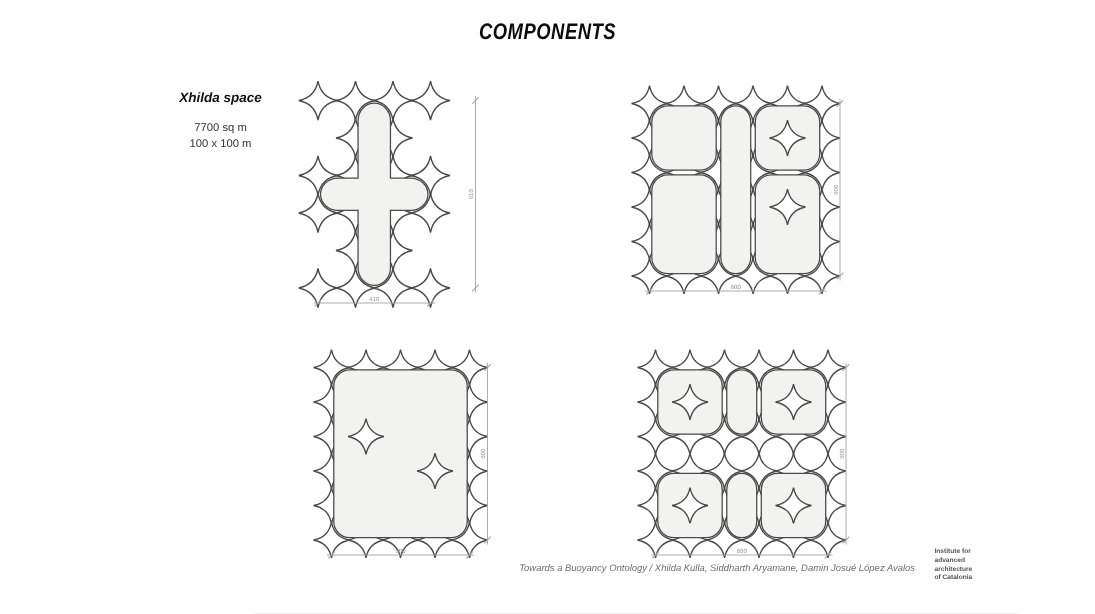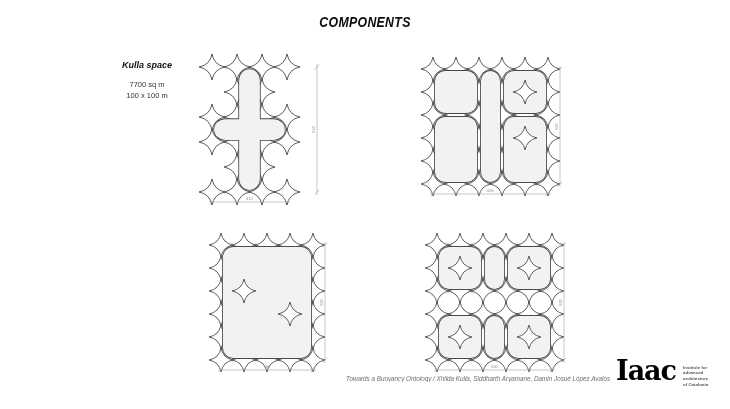--- a/index.html
+++ b/index.html
@@ -36,21 +36,21 @@
   }
 </style>
 </head>
 <body>
 
 <div class="slide">
 
   <div class="title">COMPONENTS</div>
 
   <div class="legend">
-    <div class="legend-title">Kulla space</div>
+    <div class="legend-title">Xhilda space</div>
     <div class="legend-line">7700 sq m</div>
     <div class="legend-line">100 x 100 m</div>
   </div>
 
   <div class="diagram" id="d0"><svg width="130" height="162" viewBox="0 0 130 162">
         <path d="M 13,0 Q 15.08,10.92 26,13 Q 15.08,15.08 13,26 Q 10.92,15.08 0,13 Q 10.92,10.92 13,0 Z" fill="#ffffff" stroke="#4a4a4a" stroke-width="0.9"></path>
         <path d="M 13,50 Q 15.08,60.92 26,63 Q 15.08,65.08 13,76 Q 10.92,65.08 0,63 Q 10.92,60.92 13,50 Z" fill="#ffffff" stroke="#4a4a4a" stroke-width="0.9"></path>
         <path d="M 13,75 Q 15.08,85.92 26,88 Q 15.08,90.08 13,101 Q 10.92,90.08 0,88 Q 10.92,85.92 13,75 Z" fill="#ffffff" stroke="#4a4a4a" stroke-width="0.9"></path>
         <path d="M 13,125 Q 15.08,135.92 26,138 Q 15.08,140.08 13,151 Q 10.92,140.08 0,138 Q 10.92,135.92 13,125 Z" fill="#ffffff" stroke="#4a4a4a" stroke-width="0.9"></path>
         <path d="M 38,0 Q 40.08,10.92 51,13 Q 40.08,15.08 38,26 Q 35.92,15.08 25,13 Q 35.92,10.92 38,0 Z" fill="#ffffff" stroke="#4a4a4a" stroke-width="0.9"></path>
@@ -243,21 +243,20 @@
         <text x="70.5" y="136.4" text-anchor="middle" font-size="4" fill="#8f8f8f">600</text>
         <line x1="140" y1="10" x2="140" y2="131" stroke="#a3a3a3" stroke-width="0.6"></line>
         <line x1="137.8" y1="15.2" x2="142.2" y2="10.8" stroke="#a3a3a3" stroke-width="0.7"></line>
         <line x1="137.8" y1="130.2" x2="142.2" y2="125.8" stroke="#a3a3a3" stroke-width="0.7"></line>
         <text transform="translate(138.4,70.5) rotate(-90)" text-anchor="middle" font-size="4" fill="#8f8f8f">600</text>
       </svg></div>
 
   <div class="credit">Towards a Buoyancy Ontology / Xhilda Kulla, Siddharth Aryamane, Damin Josué López Avalos</div>
 
   <div class="logo">
-    <div class="logo-word">Iaac</div>
     <div class="logo-tagline">
       <div>Institute for</div>
       <div>advanced</div>
       <div>architecture</div>
       <div>of Catalonia</div>
     </div>
   </div>
 
 </div>
 

